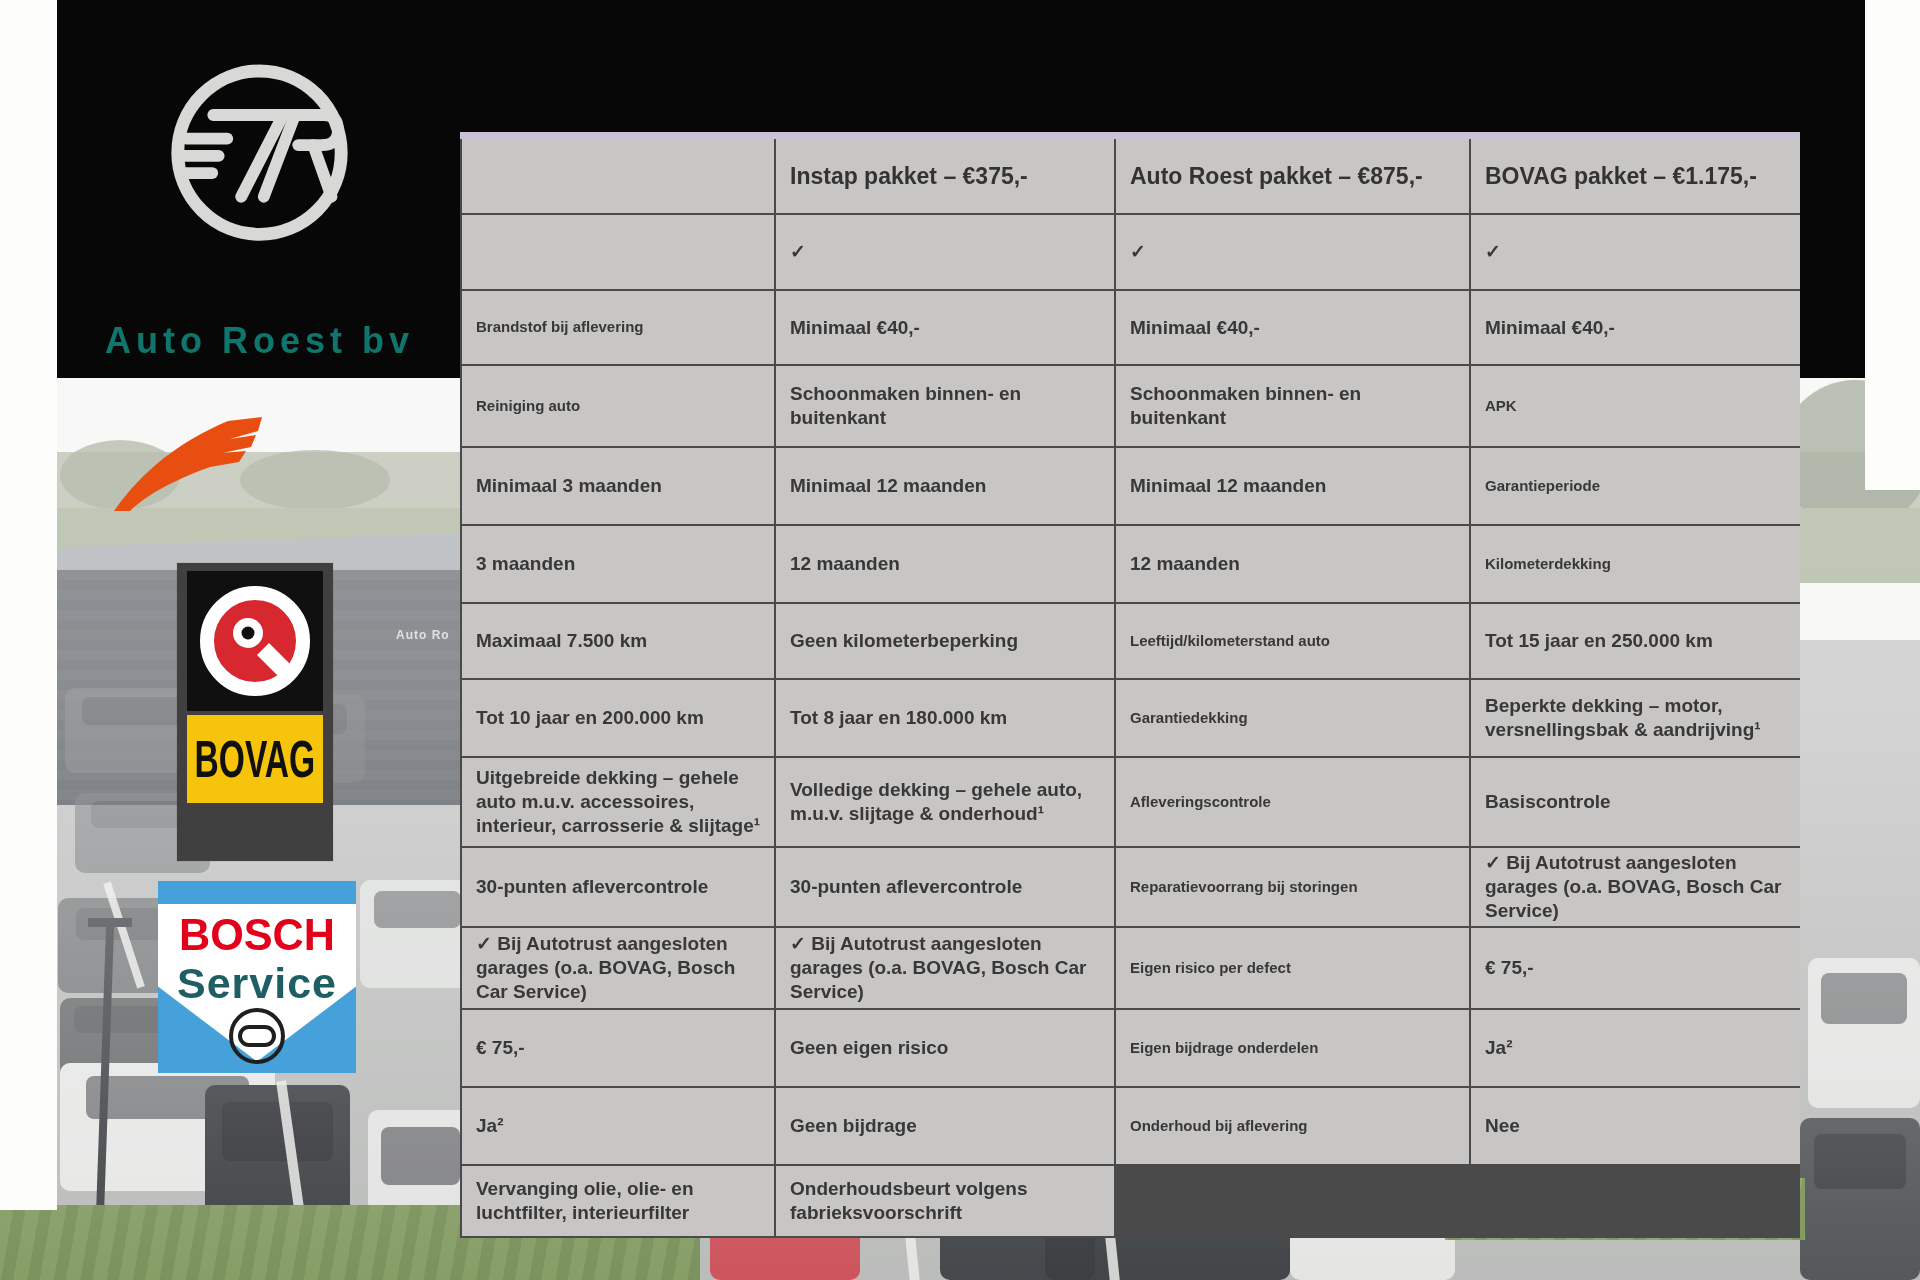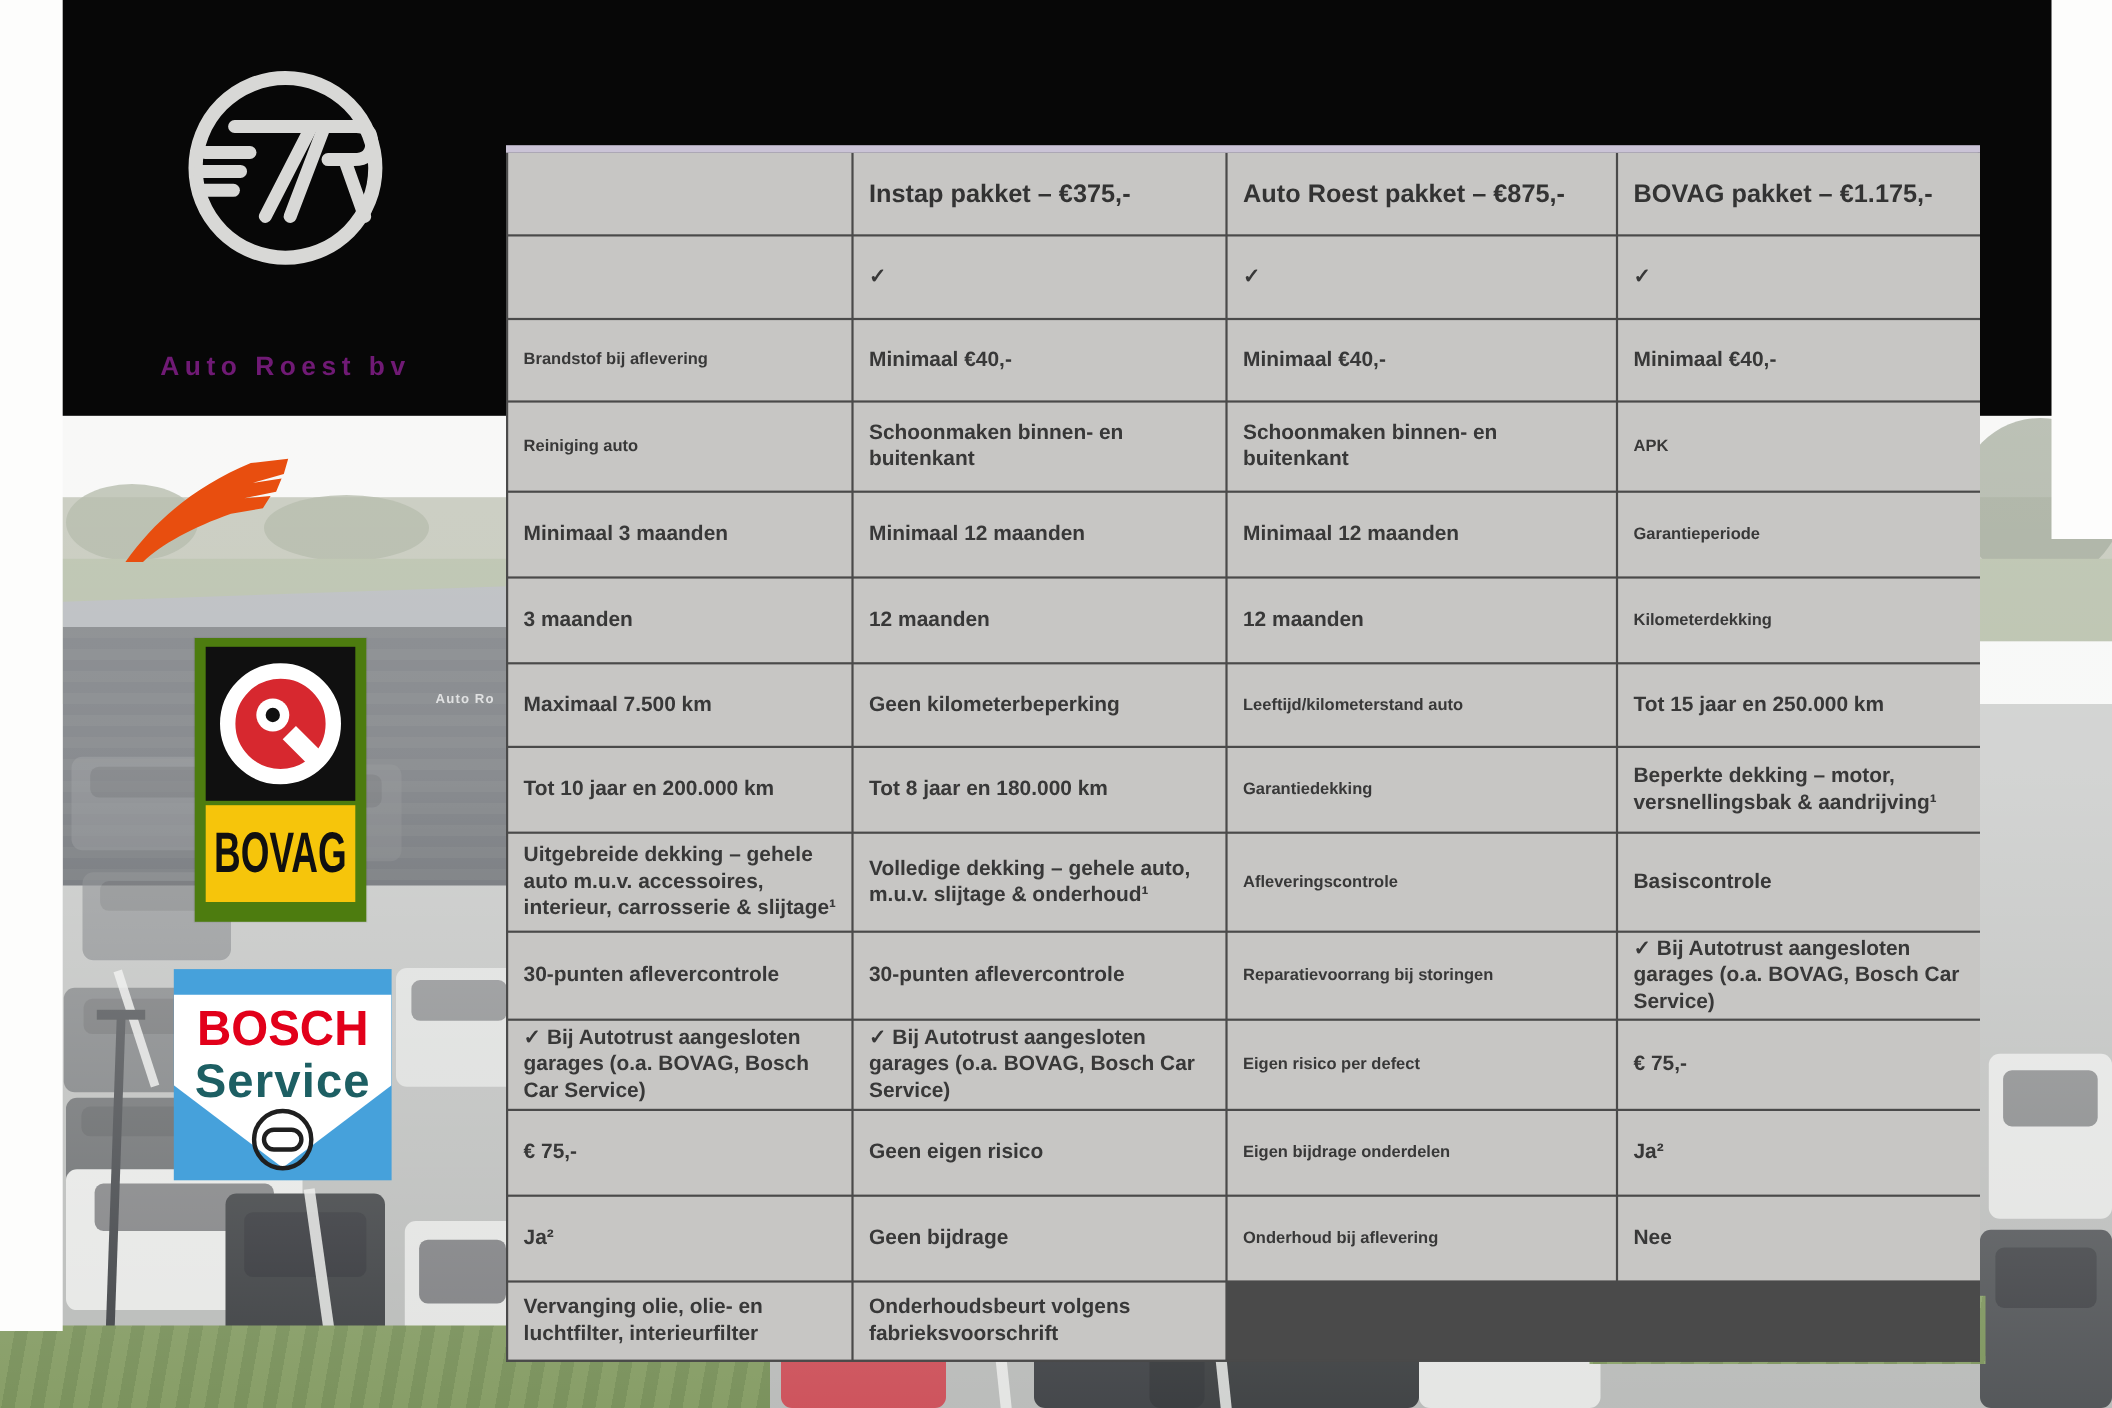--- a/index.html
+++ b/index.html
@@ -33,28 +33,28 @@
   .polehead{position:absolute;left:88px;top:918px;width:44px;height:9px;background:#2f3236;}
   .fade{position:absolute;inset:0;background:linear-gradient(180deg,
     rgba(255,255,255,.50) 0%,rgba(255,255,255,.42) 55%,rgba(255,255,255,.10) 100%);}
   .white-slat-left{position:absolute;left:0;top:0;width:57px;height:1210px;background:#fdfdfc;z-index:2;}
   .white-slat-right{position:absolute;left:1865px;top:0;width:55px;height:490px;background:#fdfdfc;z-index:2;}
 
   
   .blackbox{position:absolute;left:57px;top:0;width:1808px;height:378px;background:#070707;z-index:3;}
   .ar-logo{position:absolute;left:57px;top:0;width:405px;height:378px;z-index:4;}
   .ar-mark{position:absolute;left:95px;top:18px;width:215px;height:280px;}
-  .ar-name{position:absolute;left:0;top:320px;width:405px;text-align:center;color:#701a75;
-    font-size:24px;font-weight:bold;letter-spacing:5px;white-space:nowrap;}
+  .ar-name{position:absolute;left:0;top:320px;width:405px;text-align:center;color:#0f766e;
+    font-size:36px;font-weight:bold;letter-spacing:5px;white-space:nowrap;}
 
   
   .rdw{position:absolute;left:108px;top:415px;width:300px;height:100px;z-index:5;display:flex;align-items:center;}
   .rdw-text{font-family:"Liberation Serif",serif;font-weight:bold;font-size:66px;color:#1b1b1b;
     margin-left:4px;letter-spacing:1px;}
-  .bovag{position:absolute;left:177px;top:580px;width:156px;height:258px;background:#4d7c0f;z-index:5;
+  .bovag{position:absolute;left:177px;top:563px;width:156px;height:298px;background:#404040;z-index:5;
     box-shadow:0 0 0 1px rgba(0,0,0,.05);}
   .bovag-yellow{position:absolute;left:10px;top:152px;width:136px;height:88px;background:#f6c50b;
     display:flex;align-items:center;justify-content:center;}
   .bovag-text{font-weight:800;font-size:40px;color:#101010;transform:scale(.84,1.3);letter-spacing:0;}
   .bosch{position:absolute;left:158px;top:881px;width:198px;height:192px;background:#46a1db;z-index:5;overflow:hidden;}
   .bosch-shield{position:absolute;inset:0;background:#ffffff;
     clip-path:polygon(0 12%,100% 12%,100% 55%,50% 94%,0 55%);}
   .bosch-word{position:absolute;left:0;top:28px;width:198px;text-align:center;font-weight:800;
     font-size:45px;color:#e2001a;letter-spacing:0;transform:scaleX(.96);}
   .bosch-service{position:absolute;left:0;top:78px;width:198px;text-align:center;font-weight:800;

